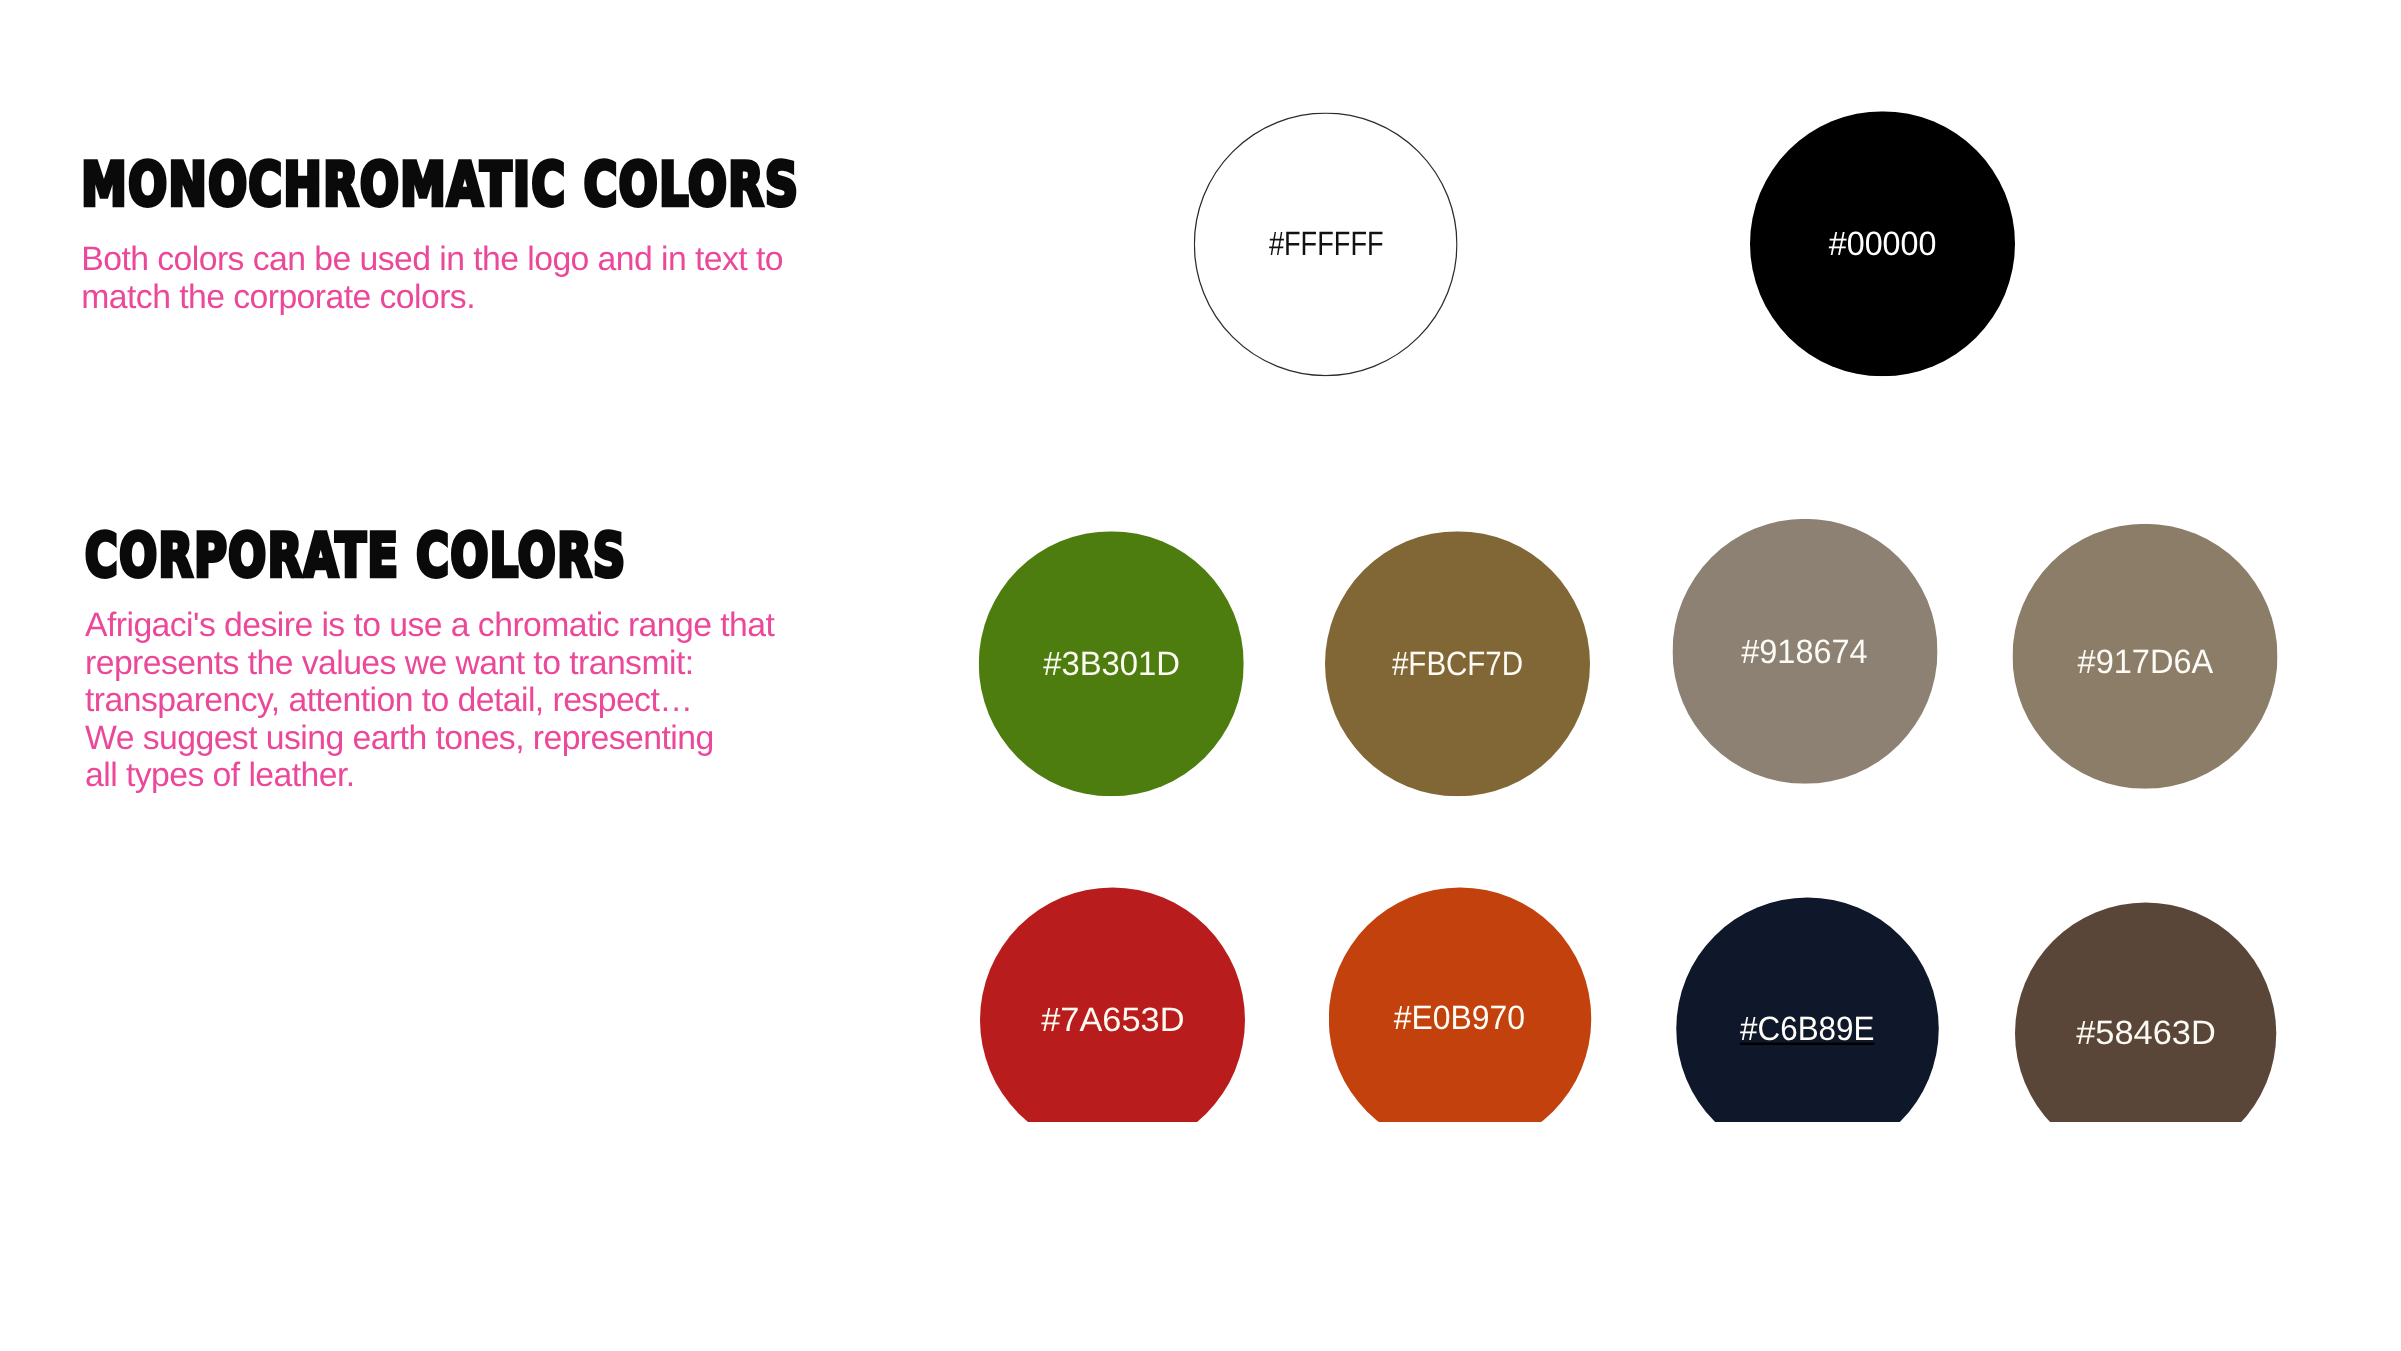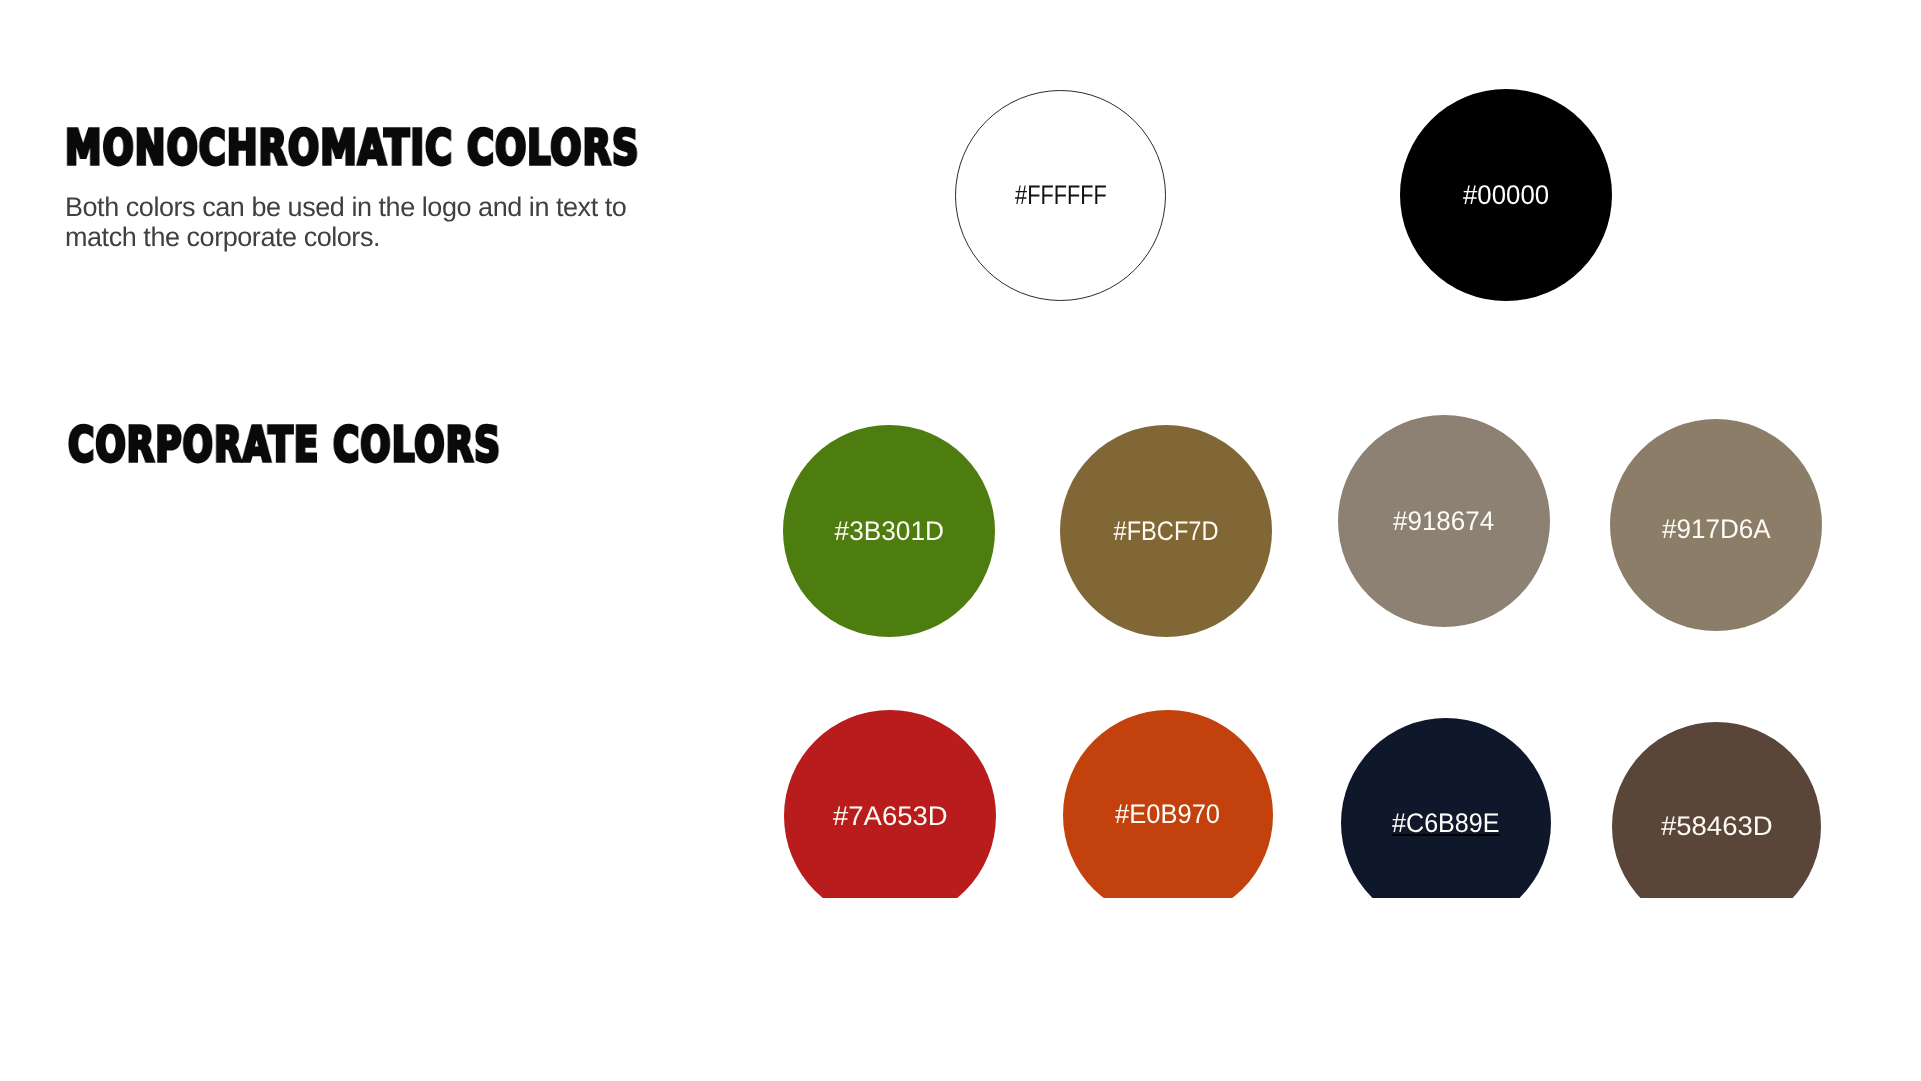--- a/index.html
+++ b/index.html
@@ -51,21 +51,21 @@
     top: 420.9px;
     transform: scaleX(0.8245);
   }
 
   
   .section-body {
     position: absolute;
     will-change: transform;
     font-family: "Liberation Sans", sans-serif;
     font-weight: 400;
-    color: #404040;
+    color: #ec4899;
     white-space: pre-line;
     font-size: 27px;
     line-height: 30px;
     letter-spacing: -0.45px;
     margin: 0;
   }
   #body-mono { left: 65.2px; top: 191.9px; }
   #body-corp { left: 68.3px; top: 484.6px; }
 
   
@@ -114,20 +114,25 @@
 </head>
 <body>
 
 <div id="slide" data-name="slide-canvas">
 
   <h2 class="section-title" id="title-mono" data-name="section-title-monochromatic">MONOCHROMATIC COLORS</h2>
   <p class="section-body" id="body-mono" data-name="section-body-monochromatic">Both colors can be used in the logo and in text to
 match the corporate colors.</p>
 
   <h2 class="section-title" id="title-corp" data-name="section-title-corporate">CORPORATE COLORS</h2>
+  <p class="section-body" id="body-corp" data-name="section-body-corporate">Afrigaci's desire is to use a chromatic range that
+represents the values we want to transmit:
+transparency, attention to detail, respect…
+We suggest using earth tones, representing
+all types of leather.</p>
 
   <div id="swatch-layer" data-name="swatch-layer">
       <div class="swatch swatch-mono-1" data-name="color-swatch-mono-1" style="background: rgb(255, 255, 255); border: 1px solid rgb(43, 43, 43);">
         <span class="swatch-label" data-name="color-swatch-hex-label-mono-1" style="color: rgb(17, 17, 17);">#FFFFFF</span>
       </div>
       <div class="swatch swatch-mono-2" data-name="color-swatch-mono-2" style="background: rgb(0, 0, 0);">
         <span class="swatch-label" data-name="color-swatch-hex-label-mono-2" style="color: rgb(255, 255, 255);">#00000</span>
       </div>
       <div class="swatch swatch-corp-1" data-name="color-swatch-corp-1" style="background: #4d7c0f;">
         <span class="swatch-label" data-name="color-swatch-hex-label-corp-1" style="color: rgb(252, 250, 242);">#3B301D</span>

